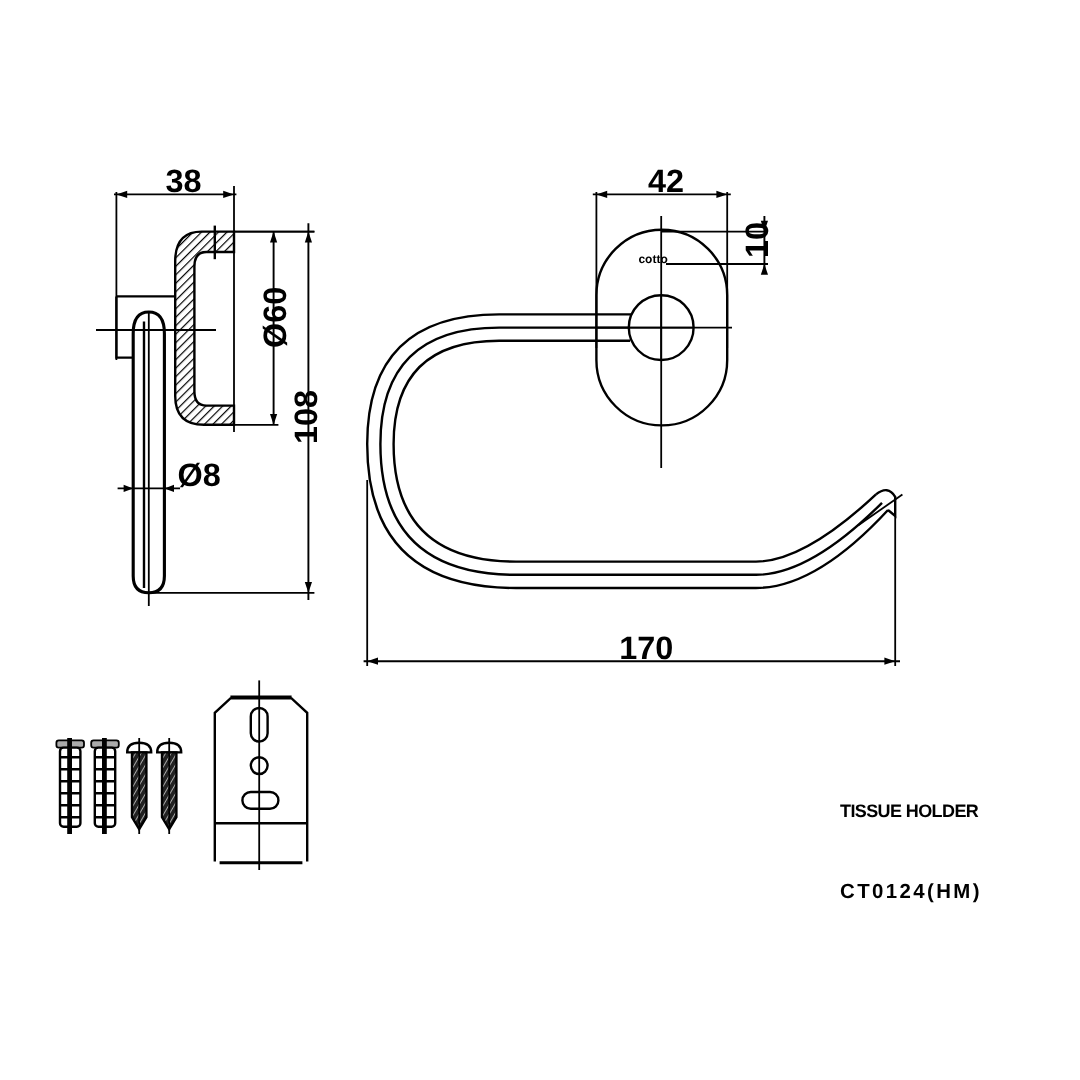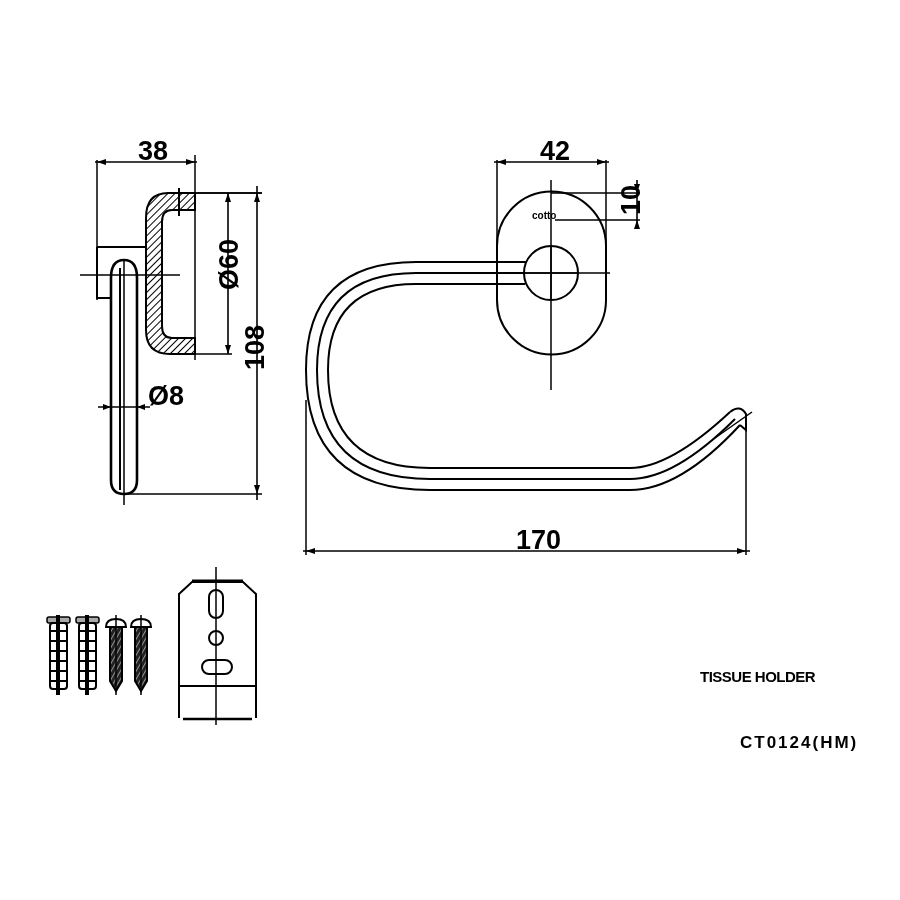--- a/index.html
+++ b/index.html
@@ -5,21 +5,21 @@
     html, body { margin: 0; padding: 0; background: #ffffff; }
     body { width: 900px; height: 900px; position: relative; overflow: hidden; font-family: "Liberation Sans", sans-serif; }
     svg { position: absolute; left: 0; top: 0; }
     .ln { stroke: #000; stroke-width: 2; fill: none; }
     .ln3 { stroke: #000; stroke-width: 2.6; fill: none; }
     .thin { stroke: #000; stroke-width: 1.5; fill: none; }
     .dim { stroke: #000; stroke-width: 1.6; fill: none; }
     .dimtxt { font-family: "Liberation Sans", sans-serif; font-weight: bold; font-size: 27px; fill: #000; }
     .label { position: absolute; font-family: "Liberation Sans", sans-serif; font-weight: bold; color: #000; letter-spacing: -0.5px; }
     #title { left: 700px; top: 668px; font-size: 15px; }
-    #code { left: 740px; top: 733px; font-size: 17px; letter-spacing: 2px; }
+    #code { left: 700px; top: 733px; font-size: 17px; letter-spacing: 2px; }
   </style>
 </head>
 <body>
 
 <svg width="900" height="900" viewBox="0 0 900 900">
   <defs>
     <pattern id="hatch" width="5" height="5" patternUnits="userSpaceOnUse" patternTransform="rotate(45)">
       <rect width="5" height="5" fill="#fff"></rect>
       <line x1="0" y1="0" x2="0" y2="5" stroke="#000" stroke-width="2"></line>
     </pattern>

